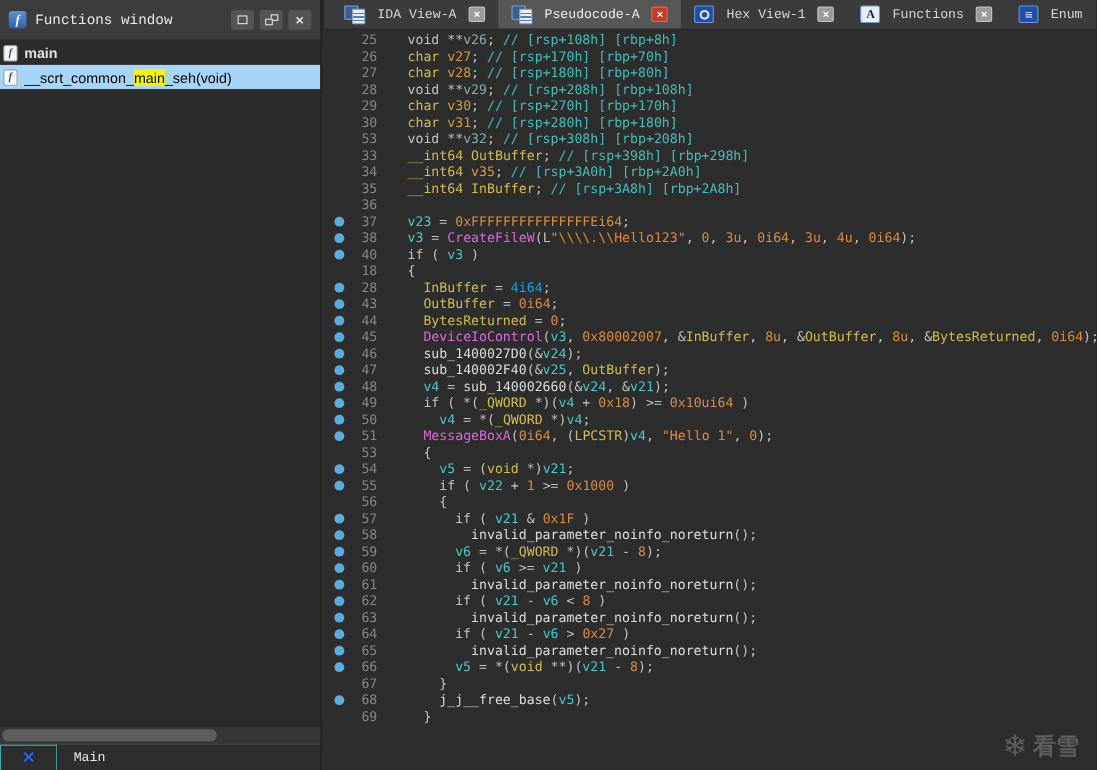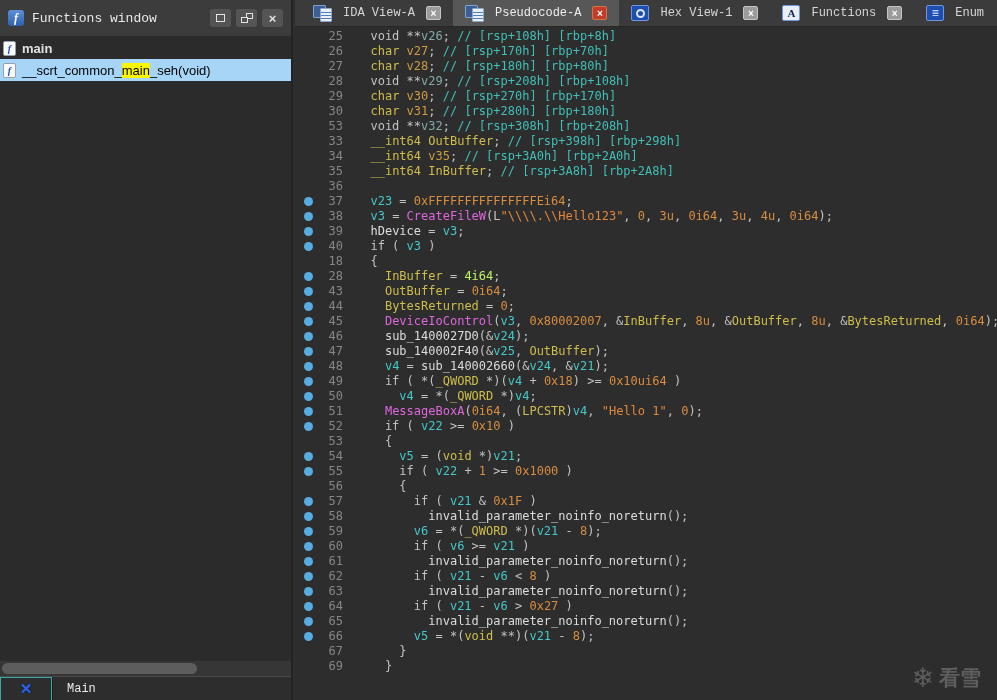--- a/index.html
+++ b/index.html
@@ -168,49 +168,48 @@
         <div class="cl"><span class="bpcol"></span><span class="lnum">28</span><span class="ctext"><span style="color: rgb(194, 194, 194);">  void **</span><span style="color: rgb(132, 171, 170);">v29</span><span style="color: rgb(194, 194, 194);">; </span><span style="color: rgb(65, 191, 184);">// [rsp+208h] [rbp+108h]</span></span></div>
         <div class="cl"><span class="bpcol"></span><span class="lnum">29</span><span class="ctext"><span style="color: rgb(194, 194, 194);">  </span><span style="color: rgb(207, 189, 76);">char</span><span style="color: rgb(194, 194, 194);"> </span><span style="color: rgb(208, 156, 66);">v30</span><span style="color: rgb(194, 194, 194);">; </span><span style="color: rgb(65, 191, 184);">// [rsp+270h] [rbp+170h]</span></span></div>
         <div class="cl"><span class="bpcol"></span><span class="lnum">30</span><span class="ctext"><span style="color: rgb(194, 194, 194);">  </span><span style="color: rgb(207, 189, 76);">char</span><span style="color: rgb(194, 194, 194);"> </span><span style="color: rgb(208, 156, 66);">v31</span><span style="color: rgb(194, 194, 194);">; </span><span style="color: rgb(65, 191, 184);">// [rsp+280h] [rbp+180h]</span></span></div>
         <div class="cl"><span class="bpcol"></span><span class="lnum">53</span><span class="ctext"><span style="color: rgb(194, 194, 194);">  void **</span><span style="color: rgb(132, 171, 170);">v32</span><span style="color: rgb(194, 194, 194);">; </span><span style="color: rgb(65, 191, 184);">// [rsp+308h] [rbp+208h]</span></span></div>
         <div class="cl"><span class="bpcol"></span><span class="lnum">33</span><span class="ctext"><span style="color: rgb(194, 194, 194);">  </span><span style="color: rgb(207, 189, 76);">__int64</span><span style="color: rgb(194, 194, 194);"> </span><span style="color: rgb(207, 189, 76);">OutBuffer</span><span style="color: rgb(194, 194, 194);">; </span><span style="color: rgb(65, 191, 184);">// [rsp+398h] [rbp+298h]</span></span></div>
         <div class="cl"><span class="bpcol"></span><span class="lnum">34</span><span class="ctext"><span style="color: rgb(194, 194, 194);">  </span><span style="color: rgb(207, 189, 76);">__int64</span><span style="color: rgb(194, 194, 194);"> </span><span style="color: rgb(208, 156, 66);">v35</span><span style="color: rgb(194, 194, 194);">; </span><span style="color: rgb(65, 191, 184);">// [rsp+3A0h] [rbp+2A0h]</span></span></div>
         <div class="cl"><span class="bpcol"></span><span class="lnum">35</span><span class="ctext"><span style="color: rgb(194, 194, 194);">  </span><span style="color: rgb(207, 189, 76);">__int64</span><span style="color: rgb(194, 194, 194);"> </span><span style="color: rgb(207, 189, 76);">InBuffer</span><span style="color: rgb(194, 194, 194);">; </span><span style="color: rgb(65, 191, 184);">// [rsp+3A8h] [rbp+2A8h]</span></span></div>
         <div class="cl"><span class="bpcol"></span><span class="lnum">36</span><span class="ctext"></span></div>
         <div class="cl"><span class="bpcol"><span class="bp"></span></span><span class="lnum">37</span><span class="ctext"><span style="color: rgb(194, 194, 194);">  </span><span style="color: rgb(69, 200, 200);">v23</span><span style="color: rgb(194, 194, 194);"> = </span><span style="color: rgb(217, 141, 63);">0xFFFFFFFFFFFFFFFEi64</span><span style="color: rgb(194, 194, 194);">;</span></span></div>
         <div class="cl"><span class="bpcol"><span class="bp"></span></span><span class="lnum">38</span><span class="ctext"><span style="color: rgb(194, 194, 194);">  </span><span style="color: rgb(69, 200, 200);">v3</span><span style="color: rgb(194, 194, 194);"> = </span><span style="color: rgb(222, 102, 222);">CreateFileW</span><span style="color: rgb(194, 194, 194);">(L</span><span style="color: rgb(224, 135, 60);">"\\\\.\\Hello123"</span><span style="color: rgb(194, 194, 194);">, </span><span style="color: rgb(217, 141, 63);">0</span><span style="color: rgb(194, 194, 194);">, </span><span style="color: rgb(217, 141, 63);">3u</span><span style="color: rgb(194, 194, 194);">, </span><span style="color: rgb(217, 141, 63);">0i64</span><span style="color: rgb(194, 194, 194);">, </span><span style="color: rgb(217, 141, 63);">3u</span><span style="color: rgb(194, 194, 194);">, </span><span style="color: rgb(217, 141, 63);">4u</span><span style="color: rgb(194, 194, 194);">, </span><span style="color: rgb(217, 141, 63);">0i64</span><span style="color: rgb(194, 194, 194);">);</span></span></div>
-        <div class="cl"><span class="bpcol"><span class="bp"></span></span><span class="lnum">39</span><span class="ctext"><span style="color: rgb(194, 194, 194);">  </span><span style="color: rgb(220, 220, 220);">hDevice</span><span style="color: rgb(194, 194, 194);"> = </span><span style="color: rgb(69, 200, 200);">v3</span><span style="color: rgb(194, 194, 194);">;</span></span></div>
         <div class="cl"><span class="bpcol"><span class="bp"></span></span><span class="lnum">40</span><span class="ctext"><span style="color: rgb(194, 194, 194);">  if ( </span><span style="color: rgb(69, 200, 200);">v3</span><span style="color: rgb(194, 194, 194);"> )</span></span></div>
         <div class="cl"><span class="bpcol"></span><span class="lnum">18</span><span class="ctext"><span style="color: rgb(194, 194, 194);">  {</span></span></div>
-        <div class="cl"><span class="bpcol"><span class="bp"></span></span><span class="lnum">28</span><span class="ctext"><span style="color: rgb(194, 194, 194);">    </span><span style="color: rgb(207, 189, 76);">InBuffer</span><span style="color: rgb(194, 194, 194);"> = </span><span style="color: #bef264;">4i64</span><span style="color: rgb(194, 194, 194);">;</span></span></div>
+        <div class="cl"><span class="bpcol"><span class="bp"></span></span><span class="lnum">28</span><span class="ctext"><span style="color: rgb(194, 194, 194);">    </span><span style="color: rgb(207, 189, 76);">InBuffer</span><span style="color: rgb(194, 194, 194);"> = </span><span style="color: #0ea5e9;">4i64</span><span style="color: rgb(194, 194, 194);">;</span></span></div>
         <div class="cl"><span class="bpcol"><span class="bp"></span></span><span class="lnum">43</span><span class="ctext"><span style="color: rgb(194, 194, 194);">    </span><span style="color: rgb(207, 189, 76);">OutBuffer</span><span style="color: rgb(194, 194, 194);"> = </span><span style="color: rgb(217, 141, 63);">0i64</span><span style="color: rgb(194, 194, 194);">;</span></span></div>
         <div class="cl"><span class="bpcol"><span class="bp"></span></span><span class="lnum">44</span><span class="ctext"><span style="color: rgb(194, 194, 194);">    </span><span style="color: rgb(207, 189, 76);">BytesReturned</span><span style="color: rgb(194, 194, 194);"> = </span><span style="color: rgb(217, 141, 63);">0</span><span style="color: rgb(194, 194, 194);">;</span></span></div>
         <div class="cl"><span class="bpcol"><span class="bp"></span></span><span class="lnum">45</span><span class="ctext"><span style="color: rgb(194, 194, 194);">    </span><span style="color: rgb(222, 102, 222);">DeviceIoControl</span><span style="color: rgb(194, 194, 194);">(</span><span style="color: rgb(69, 200, 200);">v3</span><span style="color: rgb(194, 194, 194);">, </span><span style="color: rgb(217, 141, 63);">0x80002007</span><span style="color: rgb(194, 194, 194);">, &amp;</span><span style="color: rgb(207, 189, 76);">InBuffer</span><span style="color: rgb(194, 194, 194);">, </span><span style="color: rgb(217, 141, 63);">8u</span><span style="color: rgb(194, 194, 194);">, &amp;</span><span style="color: rgb(207, 189, 76);">OutBuffer</span><span style="color: rgb(194, 194, 194);">, </span><span style="color: rgb(217, 141, 63);">8u</span><span style="color: rgb(194, 194, 194);">, &amp;</span><span style="color: rgb(207, 189, 76);">BytesReturned</span><span style="color: rgb(194, 194, 194);">, </span><span style="color: rgb(217, 141, 63);">0i64</span><span style="color: rgb(194, 194, 194);">);</span></span></div>
         <div class="cl"><span class="bpcol"><span class="bp"></span></span><span class="lnum">46</span><span class="ctext"><span style="color: rgb(194, 194, 194);">    </span><span style="color: rgb(220, 220, 220);">sub_1400027D0</span><span style="color: rgb(194, 194, 194);">(&amp;</span><span style="color: rgb(69, 200, 200);">v24</span><span style="color: rgb(194, 194, 194);">);</span></span></div>
         <div class="cl"><span class="bpcol"><span class="bp"></span></span><span class="lnum">47</span><span class="ctext"><span style="color: rgb(194, 194, 194);">    </span><span style="color: rgb(220, 220, 220);">sub_140002F40</span><span style="color: rgb(194, 194, 194);">(&amp;</span><span style="color: rgb(69, 200, 200);">v25</span><span style="color: rgb(194, 194, 194);">, </span><span style="color: rgb(207, 189, 76);">OutBuffer</span><span style="color: rgb(194, 194, 194);">);</span></span></div>
         <div class="cl"><span class="bpcol"><span class="bp"></span></span><span class="lnum">48</span><span class="ctext"><span style="color: rgb(194, 194, 194);">    </span><span style="color: rgb(69, 200, 200);">v4</span><span style="color: rgb(194, 194, 194);"> = </span><span style="color: rgb(220, 220, 220);">sub_140002660</span><span style="color: rgb(194, 194, 194);">(&amp;</span><span style="color: rgb(69, 200, 200);">v24</span><span style="color: rgb(194, 194, 194);">, &amp;</span><span style="color: rgb(69, 200, 200);">v21</span><span style="color: rgb(194, 194, 194);">);</span></span></div>
         <div class="cl"><span class="bpcol"><span class="bp"></span></span><span class="lnum">49</span><span class="ctext"><span style="color: rgb(194, 194, 194);">    if ( *(</span><span style="color: rgb(207, 189, 76);">_QWORD</span><span style="color: rgb(194, 194, 194);"> *)(</span><span style="color: rgb(69, 200, 200);">v4</span><span style="color: rgb(194, 194, 194);"> + </span><span style="color: rgb(217, 141, 63);">0x18</span><span style="color: rgb(194, 194, 194);">) &gt;= </span><span style="color: rgb(217, 141, 63);">0x10ui64</span><span style="color: rgb(194, 194, 194);"> )</span></span></div>
         <div class="cl"><span class="bpcol"><span class="bp"></span></span><span class="lnum">50</span><span class="ctext"><span style="color: rgb(194, 194, 194);">      </span><span style="color: rgb(69, 200, 200);">v4</span><span style="color: rgb(194, 194, 194);"> = *(</span><span style="color: rgb(207, 189, 76);">_QWORD</span><span style="color: rgb(194, 194, 194);"> *)</span><span style="color: rgb(69, 200, 200);">v4</span><span style="color: rgb(194, 194, 194);">;</span></span></div>
         <div class="cl"><span class="bpcol"><span class="bp"></span></span><span class="lnum">51</span><span class="ctext"><span style="color: rgb(194, 194, 194);">    </span><span style="color: rgb(222, 102, 222);">MessageBoxA</span><span style="color: rgb(194, 194, 194);">(</span><span style="color: rgb(217, 141, 63);">0i64</span><span style="color: rgb(194, 194, 194);">, (</span><span style="color: rgb(207, 189, 76);">LPCSTR</span><span style="color: rgb(194, 194, 194);">)</span><span style="color: rgb(69, 200, 200);">v4</span><span style="color: rgb(194, 194, 194);">, </span><span style="color: rgb(224, 135, 60);">"Hello 1"</span><span style="color: rgb(194, 194, 194);">, </span><span style="color: rgb(217, 141, 63);">0</span><span style="color: rgb(194, 194, 194);">);</span></span></div>
-        <div class="cl"><span class="bpcol"><span class="bp"></span></span><span class="lnum">52</span><span class="ctext"><span style="color: rgb(194, 194, 194);">    if ( </span><span style="color: rgb(69, 200, 200);">v22</span><span style="color: rgb(194, 194, 194);"> &gt;= </span><span style="color: rgb(217, 141, 63);">0x10</span><span style="color: rgb(194, 194, 194);"> )</span></span></div>
         <div class="cl"><span class="bpcol"></span><span class="lnum">53</span><span class="ctext"><span style="color: rgb(194, 194, 194);">    {</span></span></div>
         <div class="cl"><span class="bpcol"><span class="bp"></span></span><span class="lnum">54</span><span class="ctext"><span style="color: rgb(194, 194, 194);">      </span><span style="color: rgb(69, 200, 200);">v5</span><span style="color: rgb(194, 194, 194);"> = (</span><span style="color: rgb(207, 189, 76);">void</span><span style="color: rgb(194, 194, 194);"> *)</span><span style="color: rgb(69, 200, 200);">v21</span><span style="color: rgb(194, 194, 194);">;</span></span></div>
         <div class="cl"><span class="bpcol"><span class="bp"></span></span><span class="lnum">55</span><span class="ctext"><span style="color: rgb(194, 194, 194);">      if ( </span><span style="color: rgb(69, 200, 200);">v22</span><span style="color: rgb(194, 194, 194);"> + </span><span style="color: rgb(217, 141, 63);">1</span><span style="color: rgb(194, 194, 194);"> &gt;= </span><span style="color: rgb(217, 141, 63);">0x1000</span><span style="color: rgb(194, 194, 194);"> )</span></span></div>
         <div class="cl"><span class="bpcol"></span><span class="lnum">56</span><span class="ctext"><span style="color: rgb(194, 194, 194);">      {</span></span></div>
         <div class="cl"><span class="bpcol"><span class="bp"></span></span><span class="lnum">57</span><span class="ctext"><span style="color: rgb(194, 194, 194);">        if ( </span><span style="color: rgb(69, 200, 200);">v21</span><span style="color: rgb(194, 194, 194);"> &amp; </span><span style="color: rgb(217, 141, 63);">0x1F</span><span style="color: rgb(194, 194, 194);"> )</span></span></div>
         <div class="cl"><span class="bpcol"><span class="bp"></span></span><span class="lnum">58</span><span class="ctext"><span style="color: rgb(194, 194, 194);">          </span><span style="color: rgb(220, 220, 220);">invalid_parameter_noinfo_noreturn</span><span style="color: rgb(194, 194, 194);">();</span></span></div>
         <div class="cl"><span class="bpcol"><span class="bp"></span></span><span class="lnum">59</span><span class="ctext"><span style="color: rgb(194, 194, 194);">        </span><span style="color: rgb(69, 200, 200);">v6</span><span style="color: rgb(194, 194, 194);"> = *(</span><span style="color: rgb(207, 189, 76);">_QWORD</span><span style="color: rgb(194, 194, 194);"> *)(</span><span style="color: rgb(69, 200, 200);">v21</span><span style="color: rgb(194, 194, 194);"> - </span><span style="color: rgb(217, 141, 63);">8</span><span style="color: rgb(194, 194, 194);">);</span></span></div>
         <div class="cl"><span class="bpcol"><span class="bp"></span></span><span class="lnum">60</span><span class="ctext"><span style="color: rgb(194, 194, 194);">        if ( </span><span style="color: rgb(69, 200, 200);">v6</span><span style="color: rgb(194, 194, 194);"> &gt;= </span><span style="color: rgb(69, 200, 200);">v21</span><span style="color: rgb(194, 194, 194);"> )</span></span></div>
         <div class="cl"><span class="bpcol"><span class="bp"></span></span><span class="lnum">61</span><span class="ctext"><span style="color: rgb(194, 194, 194);">          </span><span style="color: rgb(220, 220, 220);">invalid_parameter_noinfo_noreturn</span><span style="color: rgb(194, 194, 194);">();</span></span></div>
         <div class="cl"><span class="bpcol"><span class="bp"></span></span><span class="lnum">62</span><span class="ctext"><span style="color: rgb(194, 194, 194);">        if ( </span><span style="color: rgb(69, 200, 200);">v21</span><span style="color: rgb(194, 194, 194);"> - </span><span style="color: rgb(69, 200, 200);">v6</span><span style="color: rgb(194, 194, 194);"> &lt; </span><span style="color: rgb(217, 141, 63);">8</span><span style="color: rgb(194, 194, 194);"> )</span></span></div>
         <div class="cl"><span class="bpcol"><span class="bp"></span></span><span class="lnum">63</span><span class="ctext"><span style="color: rgb(194, 194, 194);">          </span><span style="color: rgb(220, 220, 220);">invalid_parameter_noinfo_noreturn</span><span style="color: rgb(194, 194, 194);">();</span></span></div>
         <div class="cl"><span class="bpcol"><span class="bp"></span></span><span class="lnum">64</span><span class="ctext"><span style="color: rgb(194, 194, 194);">        if ( </span><span style="color: rgb(69, 200, 200);">v21</span><span style="color: rgb(194, 194, 194);"> - </span><span style="color: rgb(69, 200, 200);">v6</span><span style="color: rgb(194, 194, 194);"> &gt; </span><span style="color: rgb(217, 141, 63);">0x27</span><span style="color: rgb(194, 194, 194);"> )</span></span></div>
         <div class="cl"><span class="bpcol"><span class="bp"></span></span><span class="lnum">65</span><span class="ctext"><span style="color: rgb(194, 194, 194);">          </span><span style="color: rgb(220, 220, 220);">invalid_parameter_noinfo_noreturn</span><span style="color: rgb(194, 194, 194);">();</span></span></div>
         <div class="cl"><span class="bpcol"><span class="bp"></span></span><span class="lnum">66</span><span class="ctext"><span style="color: rgb(194, 194, 194);">        </span><span style="color: rgb(69, 200, 200);">v5</span><span style="color: rgb(194, 194, 194);"> = *(</span><span style="color: rgb(207, 189, 76);">void</span><span style="color: rgb(194, 194, 194);"> **)(</span><span style="color: rgb(69, 200, 200);">v21</span><span style="color: rgb(194, 194, 194);"> - </span><span style="color: rgb(217, 141, 63);">8</span><span style="color: rgb(194, 194, 194);">);</span></span></div>
         <div class="cl"><span class="bpcol"></span><span class="lnum">67</span><span class="ctext"><span style="color: rgb(194, 194, 194);">      }</span></span></div>
+        <div class="cl"><span class="bpcol"><span class="bp"></span></span><span class="lnum">68</span><span class="ctext"><span style="color: rgb(194, 194, 194);">      </span><span style="color: rgb(220, 220, 220);">j_j__free_base</span><span style="color: rgb(194, 194, 194);">(</span><span style="color: rgb(69, 200, 200);">v5</span><span style="color: rgb(194, 194, 194);">);</span></span></div>
         <div class="cl"><span class="bpcol"></span><span class="lnum">69</span><span class="ctext"><span style="color: rgb(194, 194, 194);">    }</span></span></div>
       </div>
     <div id="watermark">
       <span class="flake">❄</span>
       <span class="wtext">看雪</span>
     </div>
   </main>
 
 </div>
 

